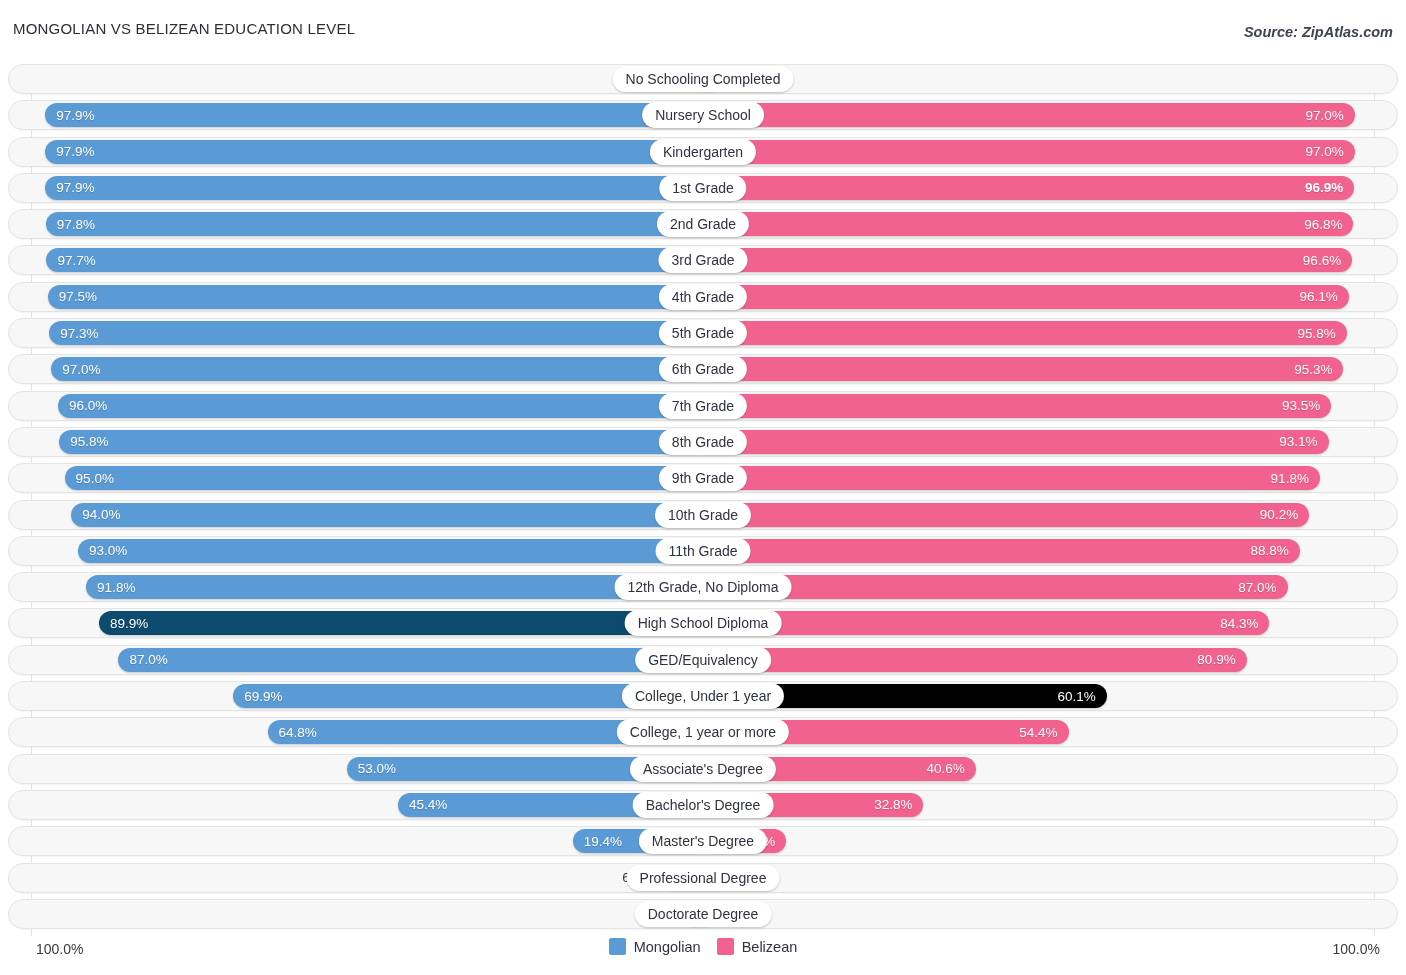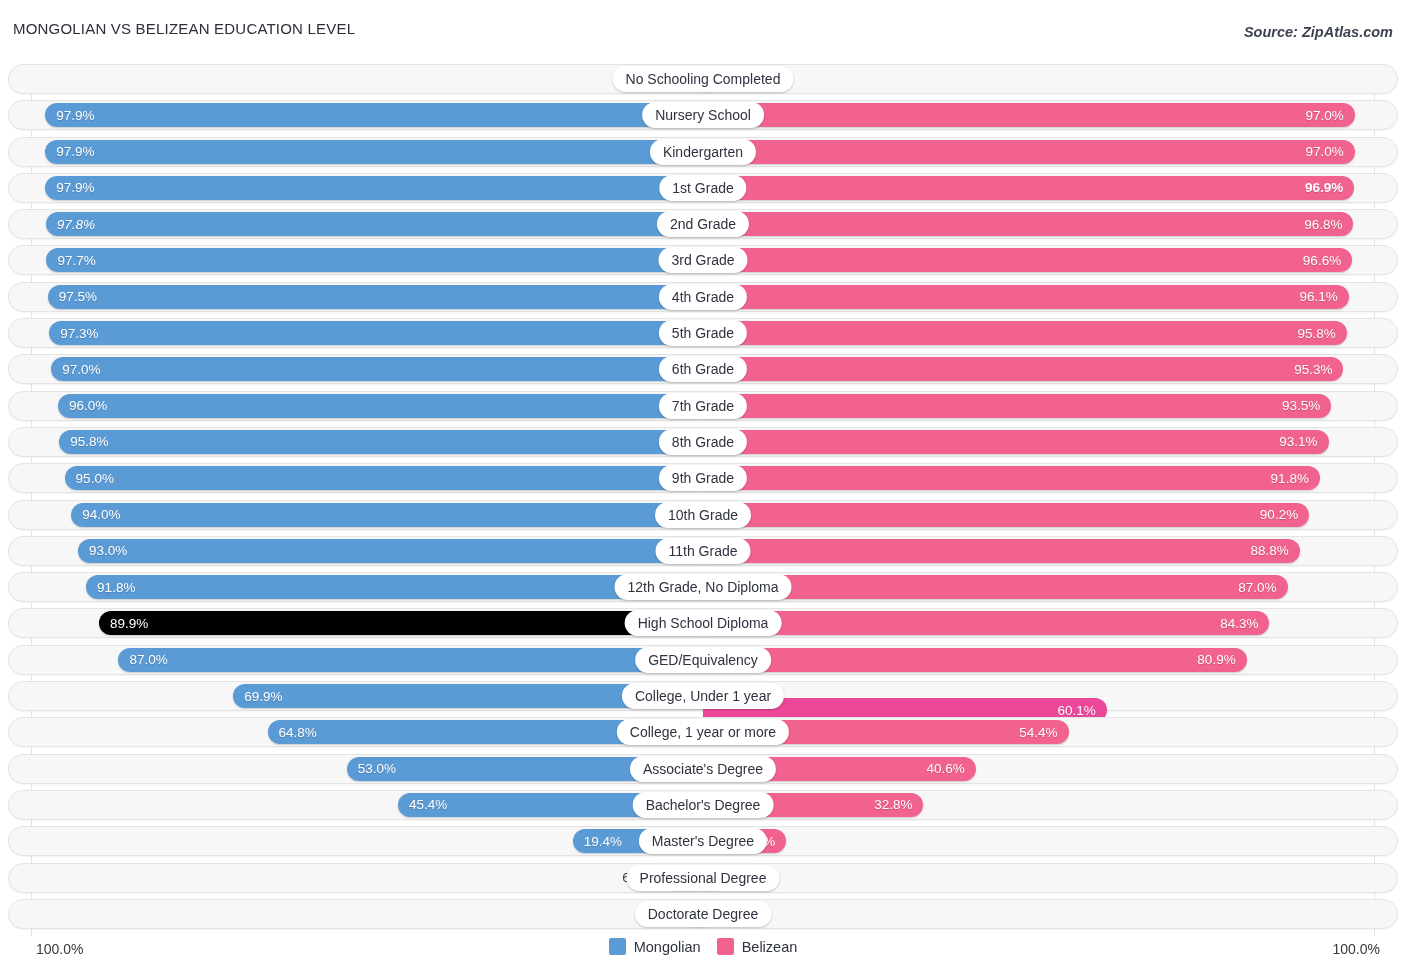--- a/index.html
+++ b/index.html
@@ -217,21 +217,21 @@
         <div class="half right">
           <div class="bar right" style="width: 651.168px; background: rgb(242, 98, 143); font-weight: bold;">
             <span class="inval">96.9%</span>
           </div>
         </div>
         <div class="pill">1st Grade</div>
       </div>
       <div class="row">
         <div class="track"></div>
         <div class="half left">
-          <div class="bar left" style="width: 657.216px; background: rgb(91, 155, 213); font-style: italic;">
+          <div class="bar left" style="width: 657.216px; background: rgb(91, 155, 213);">
             <span class="inval">97.8%</span>
           </div>
         </div>
         <div class="half right">
           <div class="bar right" style="width: 650.496px; background: rgb(242, 98, 143);">
             <span class="inval">96.8%</span>
           </div>
         </div>
         <div class="pill">2nd Grade</div>
       </div>
@@ -371,21 +371,21 @@
         <div class="half right">
           <div class="bar right" style="width: 584.64px; background: rgb(242, 98, 143);">
             <span class="inval">87.0%</span>
           </div>
         </div>
         <div class="pill">12th Grade, No Diploma</div>
       </div>
       <div class="row">
         <div class="track"></div>
         <div class="half left">
-          <div class="bar left" style="width: 604.128px; background: #000000;">
+          <div class="bar left" style="width: 604.128px; background: #0c4a6e;">
             <span class="inval">89.9%</span>
           </div>
         </div>
         <div class="half right">
           <div class="bar right" style="width: 566.496px; background: rgb(242, 98, 143);">
             <span class="inval">84.3%</span>
           </div>
         </div>
         <div class="pill">High School Diploma</div>
       </div>
@@ -404,21 +404,21 @@
         <div class="pill">GED/Equivalency</div>
       </div>
       <div class="row">
         <div class="track"></div>
         <div class="half left">
           <div class="bar left" style="width: 469.728px; background: rgb(91, 155, 213);">
             <span class="inval">69.9%</span>
           </div>
         </div>
         <div class="half right">
-          <div class="bar right" style="width: 403.872px; background: #ec4899; margin-top: 14px;">
+          <div class="bar right" style="width: 403.872px; background: #000000;">
             <span class="inval">60.1%</span>
           </div>
         </div>
         <div class="pill">College, Under 1 year</div>
       </div>
       <div class="row">
         <div class="track"></div>
         <div class="half left">
           <div class="bar left" style="width: 435.456px; background: rgb(91, 155, 213);">
             <span class="inval">64.8%</span>

